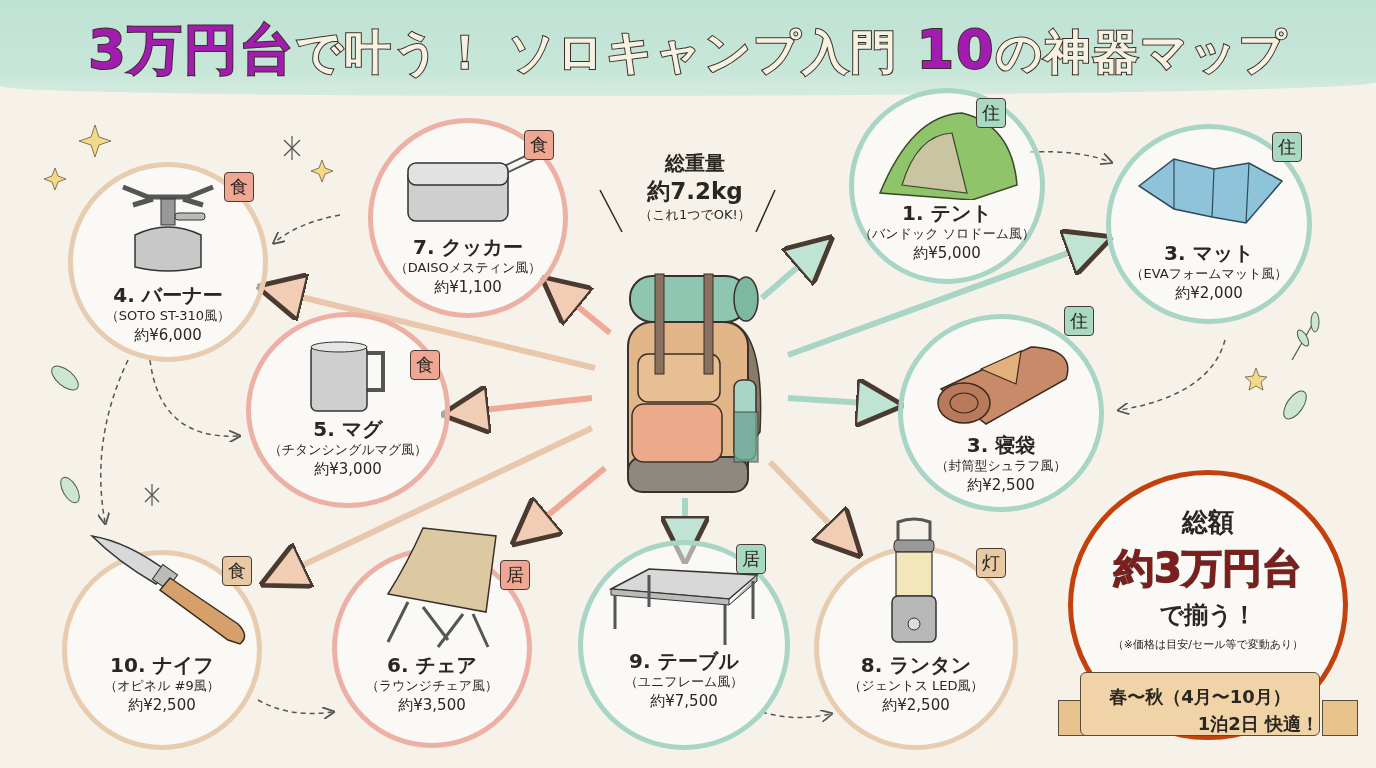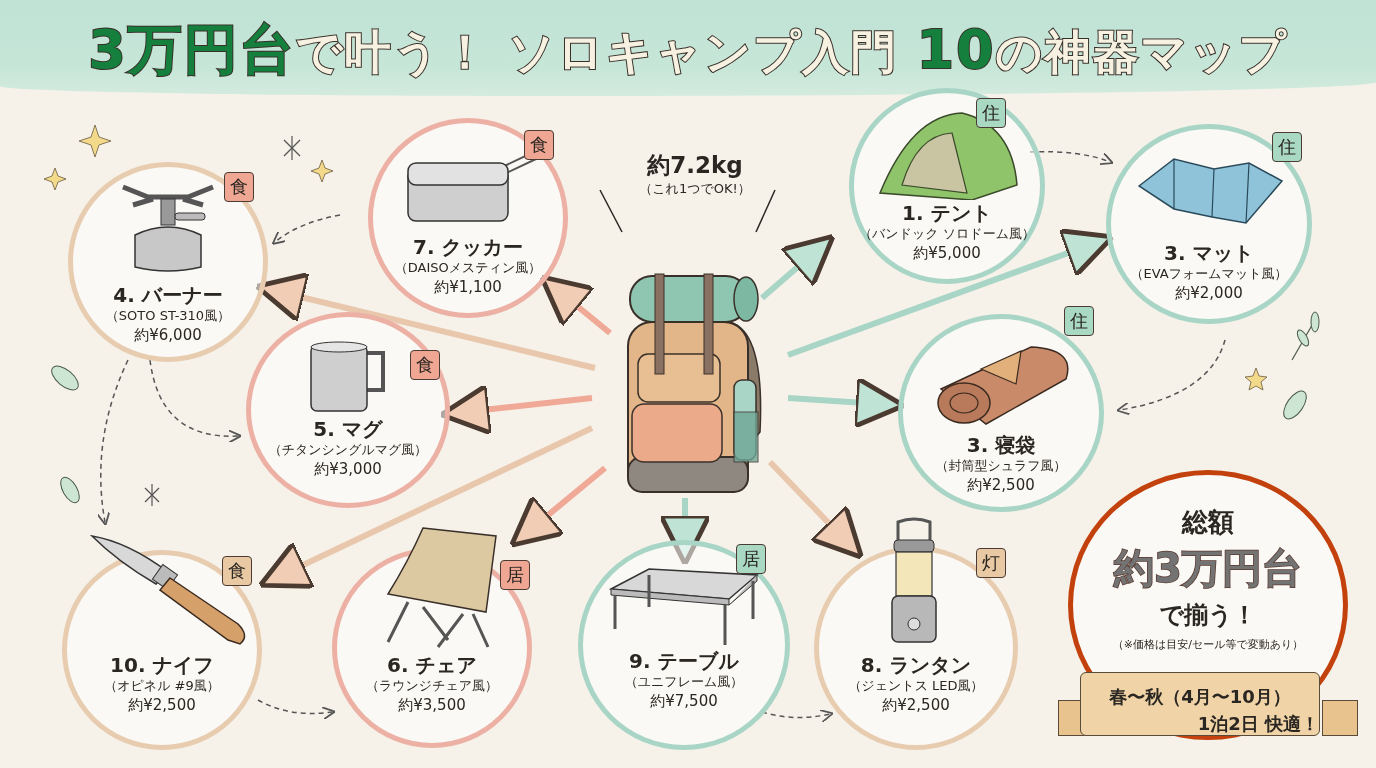--- a/index.html
+++ b/index.html
@@ -15,21 +15,21 @@
     background: linear-gradient(180deg, #bfe2d4 0%, #c6e6d8 70%, #d4ebdf 100%);
     border-bottom-left-radius: 40% 10px; border-bottom-right-radius: 60% 14px;
   }
   .title {
     position: absolute; left: 0; top: 14px; width: 1376px; text-align: center;
     font-size: 46px; font-weight: bold; letter-spacing: 2px;
     color: #f7f1e2;
     -webkit-text-stroke: 2px #3a302a;
     paint-order: stroke fill;
   }
-  .title .hl { color: #15803d; }
+  .title .hl { color: #a21caf; }
   .title .big { font-size: 54px; }
 
   svg.lines { position: absolute; left: 0; top: 0; width: 1376px; height: 768px; }
 
   .item {
     position: absolute; border-radius: 50%;
     background: rgba(255,255,255,0.55);
     border: 5px solid;
   }
   .item.red { border-color: #ecb0a4; }
@@ -59,21 +59,21 @@
   }
   .weight .l1 { font-size: 20px; font-weight: bold; line-height: 26px; }
   .weight .l2 { font-size: 23px; font-weight: bold; line-height: 30px; }
   .weight .l3 { font-size: 13px; line-height: 18px; }
 
   .total {
     position: absolute; left: 1068px; top: 470px; width: 280px; height: 270px;
     border-radius: 50%; border: 5px solid #c2410c; background: rgba(255,255,255,0.55);
   }
   .total .t1 { position: absolute; top: 30px; width: 100%; text-align: center; font-size: 26px; font-weight: bold; }
-  .total .t2 { position: absolute; top: 66px; width: 100%; text-align: center; font-size: 40px; font-weight: bold; color: #737373; -webkit-text-stroke: 1.5px #5a3a30; paint-order: stroke fill; }
+  .total .t2 { position: absolute; top: 66px; width: 100%; text-align: center; font-size: 40px; font-weight: bold; color: #7f1d1d; -webkit-text-stroke: 1.5px #5a3a30; paint-order: stroke fill; }
   .total .t3 { position: absolute; top: 124px; width: 100%; text-align: center; font-size: 24px; font-weight: bold; }
   .total .t4 { position: absolute; top: 162px; width: 100%; text-align: center; font-size: 11px; }
   .ribbon {
     position: absolute; left: 1080px; top: 672px; width: 240px; height: 64px;
     background: #f0d3a6; border: 1.5px solid #5a4a3a; border-radius: 6px;
     text-align: center; font-weight: bold;
   }
   .ribbon .r1 { font-size: 18px; line-height: 28px; margin-top: 10px; }
   .ribbon .r2 { font-size: 18px; line-height: 26px; text-align: right; }
   .ribbon-tail { position: absolute; top: 700px; width: 36px; height: 36px; background: #e8c38e; border: 1.5px solid #5a4a3a; }
@@ -137,20 +137,21 @@
   <path d="M1256,368 L1259,376 L1267,377 L1261,382 L1263,390 L1256,386 L1249,390 L1251,382 L1245,377 L1253,376 Z" fill="#f3d98a" stroke="#6a5a40" stroke-width="0.8"></path>
   <ellipse cx="1295" cy="405" rx="8" ry="16" transform="rotate(35 1295 405)" fill="#cde6d4" stroke="#4a5a48" stroke-width="1"></ellipse>
   <ellipse cx="65" cy="378" rx="8" ry="16" transform="rotate(-50 65 378)" fill="#cde6d4" stroke="#4a5a48" stroke-width="1"></ellipse>
   <ellipse cx="70" cy="490" rx="7" ry="14" transform="rotate(-30 70 490)" fill="#cde6d4" stroke="#4a5a48" stroke-width="1"></ellipse>
   <path d="M1292,360 L1315,320" stroke="#4a5a48" stroke-width="1.2"></path>
   <ellipse cx="1315" cy="322" rx="4" ry="10" fill="#cde6d4" stroke="#4a5a48" stroke-width="1"></ellipse>
   <ellipse cx="1303" cy="338" rx="4" ry="9" transform="rotate(-30 1303 338)" fill="#cde6d4" stroke="#4a5a48" stroke-width="1"></ellipse>
 </svg>
 
 <div class="weight">
+  <div class="l1">総重量</div>
   <div class="l2">約7.2kg</div>
   <div class="l3">（これ1つでOK!）</div>
 </div>
 <svg style="position:absolute;left:600px;top:262px;width:180px;height:240px" viewBox="0 0 180 240">
   <path d="M130,60 Q165,70 160,170 L152,180 Q150,100 126,80 Z" fill="#8a7a68" stroke="#3a302a" stroke-width="1.5"></path>
   <rect x="28" y="60" width="120" height="170" rx="24" fill="#e2b688" stroke="#3a302a" stroke-width="2"></rect>
   <rect x="28" y="195" width="120" height="35" rx="14" fill="#8f8880" stroke="#3a302a" stroke-width="2"></rect>
   <rect x="38" y="92" width="82" height="48" rx="10" fill="#e8bf92" stroke="#3a302a" stroke-width="1.5"></rect>
   <rect x="32" y="142" width="90" height="58" rx="12" fill="#ebaa8a" stroke="#3a302a" stroke-width="1.5"></rect>
   <rect x="30" y="14" width="118" height="46" rx="22" fill="#8fc6b2" stroke="#3a302a" stroke-width="2"></rect>

